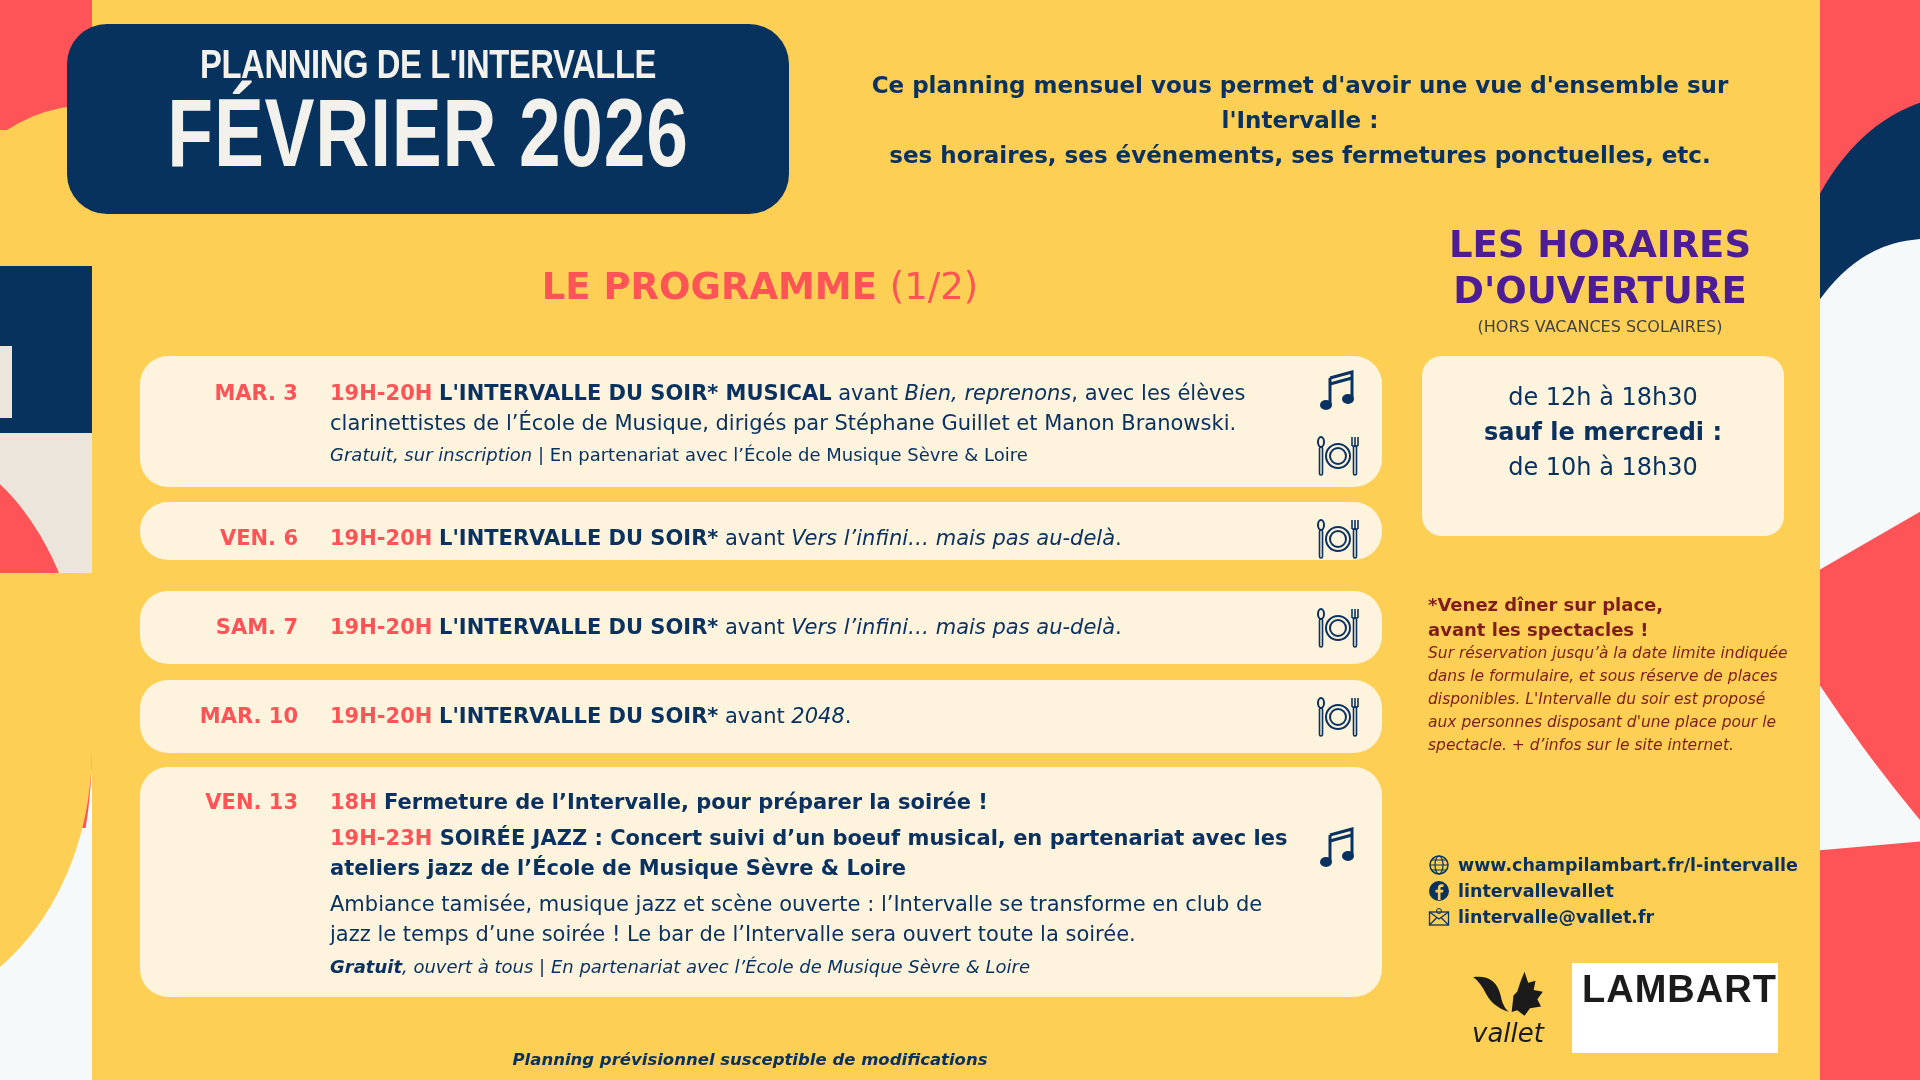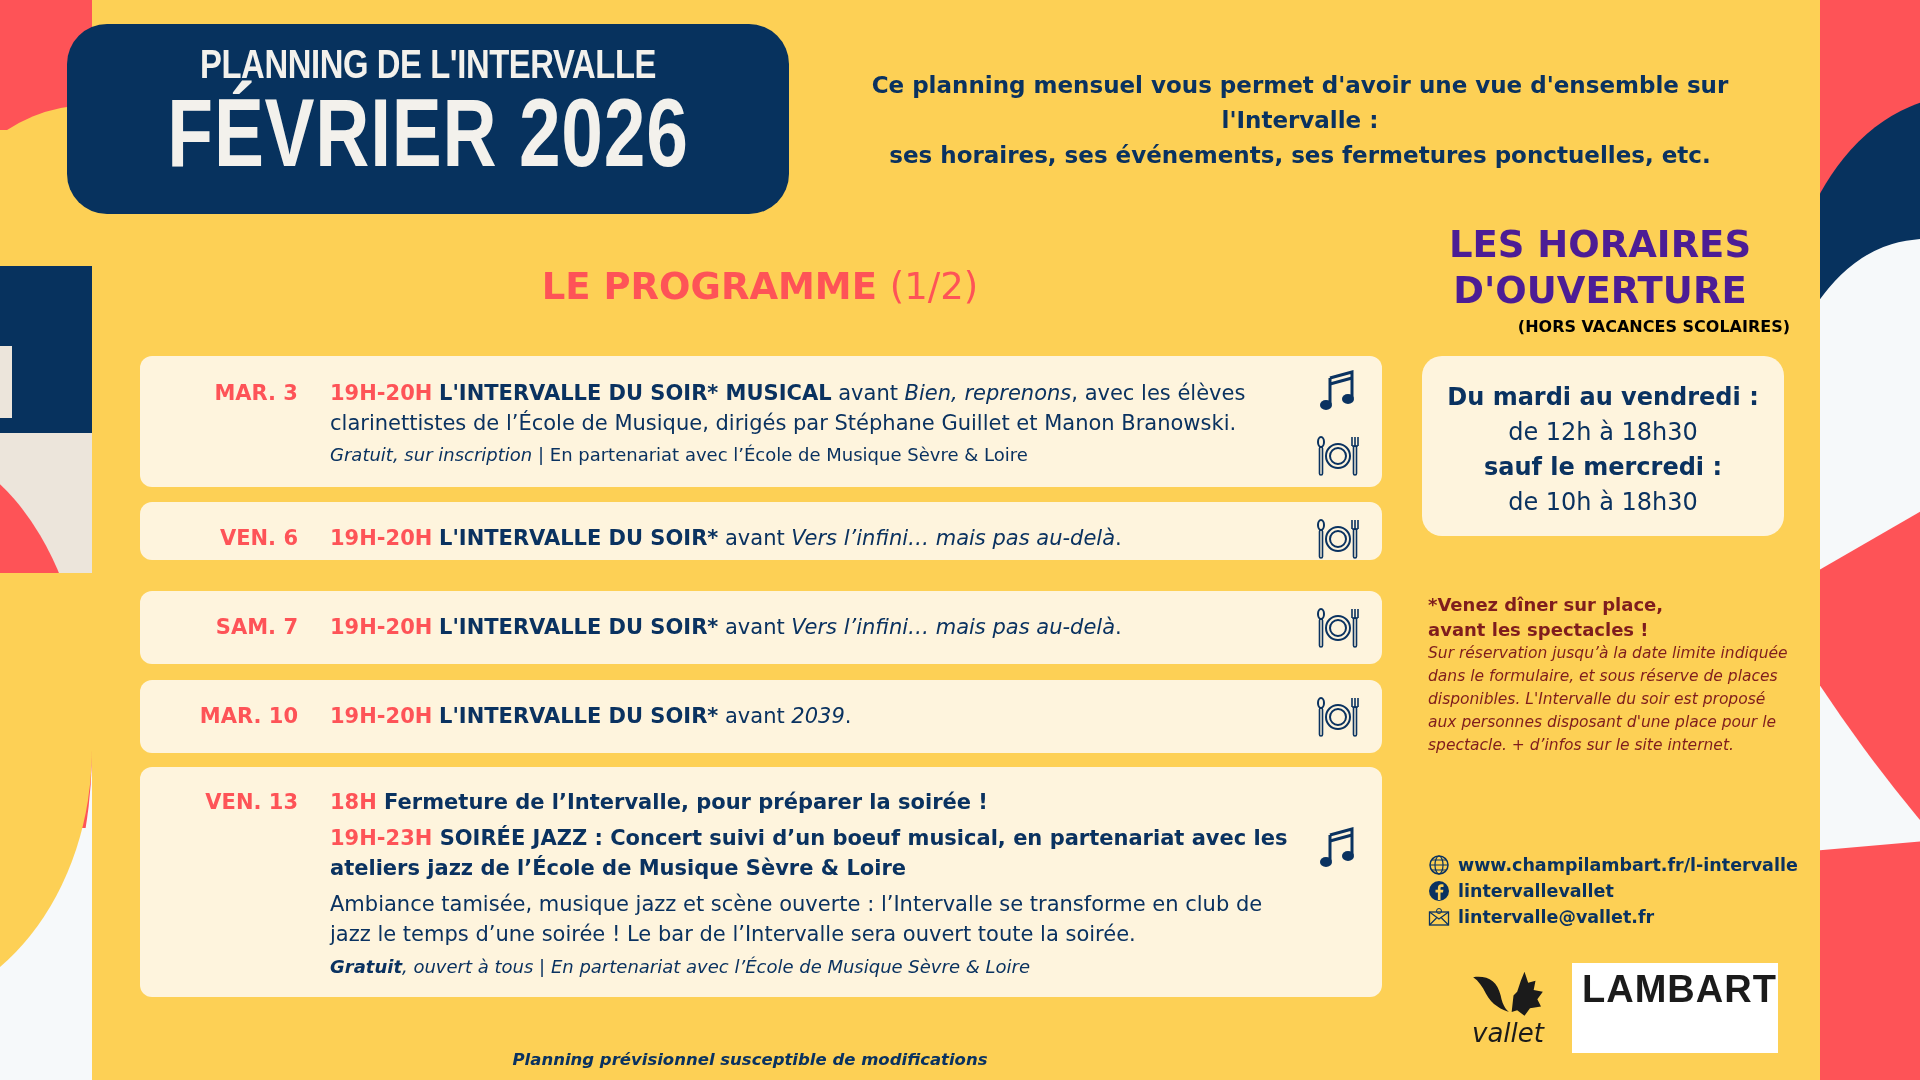--- a/index.html
+++ b/index.html
@@ -37,41 +37,41 @@
   }
 
   .section-title {
     position: absolute; left: 140px; top: 265px; width: 1240px;
     text-align: center; color: #fe5357; font-weight: bold; font-size: 37px;
   }
   .section-title .suffix { font-weight: normal; }
 
   .event {
     position: absolute; left: 140px; width: 1242px;
-    background: #fef4dd; border-radius: 12px;
+    background: #fef4dd; border-radius: 28px;
   }
   .event .date {
     position: absolute; left: 0; width: 158px; text-align: right;
     color: #fe5357; font-weight: bold; font-size: 21px;
   }
   .event .body { position: absolute; left: 190px; right: 90px; font-size: 21px; line-height: 30px; }
   .time { color: #fe5357; font-weight: bold; }
   .strong { font-weight: bold; }
   .it { font-style: italic; }
   .small { font-size: 18px; line-height: 28px; }
   .icon { position: absolute; right: 22px; width: 44px; height: 44px; color: #0a3260; }
   .icon svg { width: 100%; height: 100%; }
 
   .hours-title {
     position: absolute; left: 1410px; top: 222px; width: 380px; text-align: center;
     color: #4c1d95; font-weight: bold; font-size: 37px; line-height: 46px;
   }
   .hours-sub {
-    position: absolute; left: 1410px; top: 317px; width: 380px; text-align: right;
-    color: #000000; font-weight: bold; font-size: 16px;
+    position: absolute; left: 1410px; top: 317px; width: 380px; text-align: center;
+    color: #404040; font-weight: normal; font-size: 16px;
   }
   .hours-box {
     position: absolute; left: 1422px; top: 356px; width: 362px; height: 180px;
     background: #fef4dd; border-radius: 20px; text-align: center;
     font-size: 24px; line-height: 35px; padding-top: 24px;
   }
   .note {
     position: absolute; left: 1428px; top: 592px; width: 370px; color: #7f1d1d;
   }
   .note-title { font-weight: bold; font-size: 18px; line-height: 25px; }
@@ -196,21 +196,21 @@
         <path d="M36 3 V12 M39 3 V12 M42 3 V12 M36 12 H42" stroke="#0a3260" stroke-width="1.6"></path>
         <rect x="37.5" y="12" width="3" height="29" rx="1.5" fill="none" stroke="#0a3260" stroke-width="1.6"></rect>
       </svg>
   </div>
 </div>
 
 <div class="event" style="top:680px;height:73px;">
   <div class="date" style="top:24px;">MAR. 10</div>
   <div class="body" style="top:21px;">
     <span class="time">19H-20H</span>
-    <span class="strong">L'INTERVALLE DU SOIR*</span><span> avant </span><span class="it">2039</span><span>.</span>
+    <span class="strong">L'INTERVALLE DU SOIR*</span><span> avant </span><span class="it">2048</span><span>.</span>
   </div>
   <div class="icon" style="top:15px;">
     <svg viewBox="0 0 44 44">
         <circle cx="22" cy="22" r="12" fill="none" stroke="#0a3260" stroke-width="2"></circle>
         <circle cx="22" cy="22" r="8" fill="none" stroke="#0a3260" stroke-width="2"></circle>
         <ellipse cx="5" cy="8" rx="3" ry="5" fill="none" stroke="#0a3260" stroke-width="2"></ellipse>
         <rect x="3.5" y="13" width="3" height="28" rx="1.5" fill="none" stroke="#0a3260" stroke-width="1.6"></rect>
         <path d="M36 3 V12 M39 3 V12 M42 3 V12 M36 12 H42" stroke="#0a3260" stroke-width="1.6"></path>
         <rect x="37.5" y="12" width="3" height="29" rx="1.5" fill="none" stroke="#0a3260" stroke-width="1.6"></rect>
       </svg>
@@ -235,21 +235,20 @@
       </svg>
   </div>
 </div>
 
 <div class="hours-title">
   <div>LES HORAIRES</div>
   <div>D'OUVERTURE</div>
 </div>
 <div class="hours-sub">(HORS VACANCES SCOLAIRES)</div>
 <div class="hours-box">
-  <div class="strong">Du mardi au vendredi :</div>
   <div>de 12h à 18h30</div>
   <div class="strong">sauf le mercredi :</div>
   <div>de 10h à 18h30</div>
 </div>
 
 <div class="note">
   <div class="note-title">*Venez dîner sur place,</div>
   <div class="note-title">avant les spectacles !</div>
   <div class="note-body">Sur réservation jusqu’à la date limite indiquée dans le formulaire, et sous réserve de places disponibles. L'Intervalle du soir est proposé aux personnes disposant d'une place pour le spectacle. + d’infos sur le site internet.</div>
 </div>

